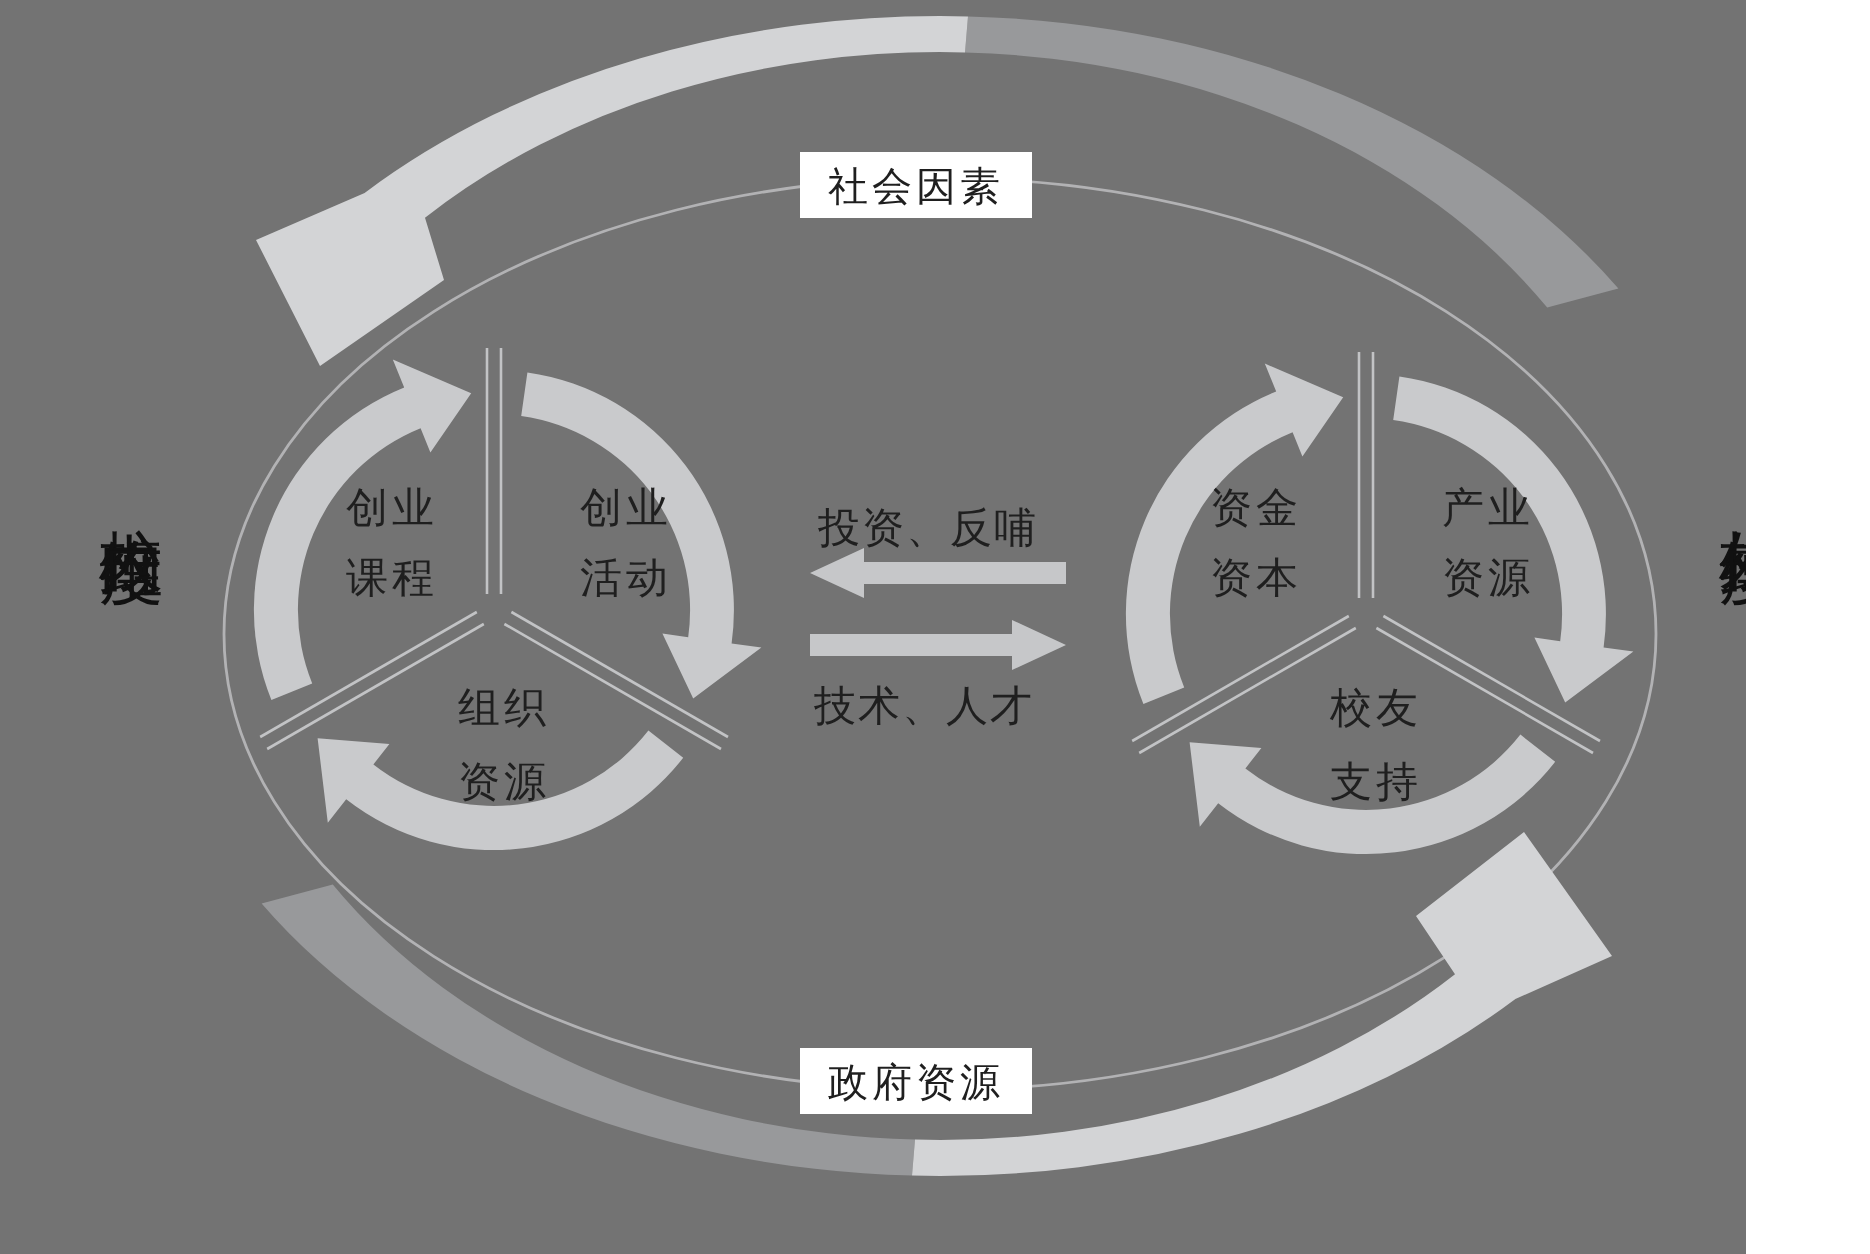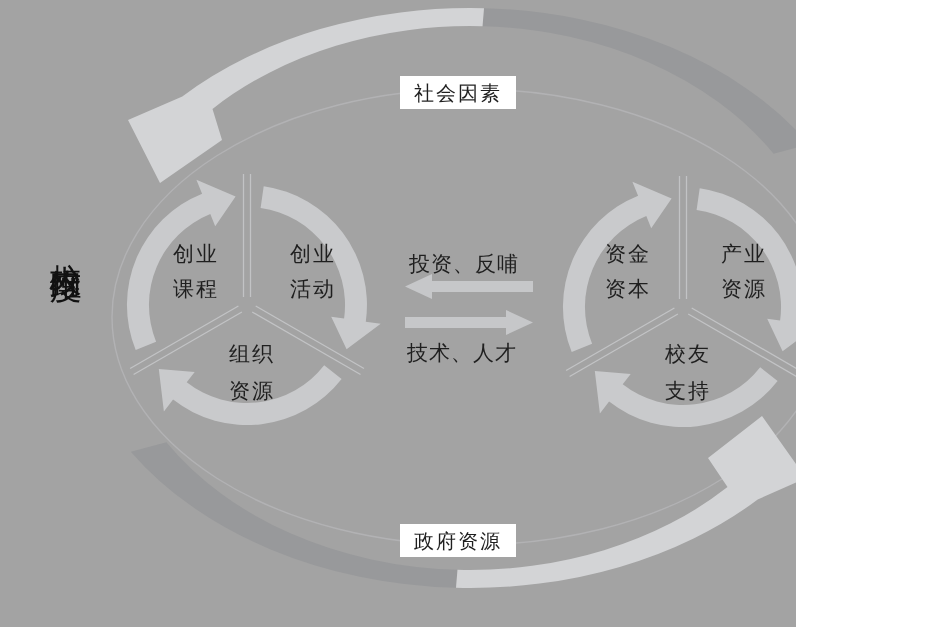--- a/index.html
+++ b/index.html
@@ -1,17 +1,17 @@
 <!DOCTYPE html>
 <html><head>
 <meta charset="utf-8">
 <style>
   html,body{margin:0;padding:0;background:#ffffff;}
   #stage{
-    position:relative;width:796px;height:627px;background:#a3a3a3;overflow:hidden;
+    position:relative;width:873px;height:627px;background:#737373;overflow:hidden;
     font-family:"Liberation Serif","DejaVu Serif",serif;
   }
   svg{position:absolute;left:0;top:0;}
   .thin-line{fill:none;stroke:#b2b2b4;stroke-width:1.4;}
   .light{fill:#d3d4d6;}
   .dark{fill:#98999b;}
   .ring{fill:#c9cacc;}
   .midarrow{fill:#c6c7c9;}
   .divline{stroke:#c2c3c5;stroke-width:1.3;fill:none;}
   .mask{fill:#ffffff;}

